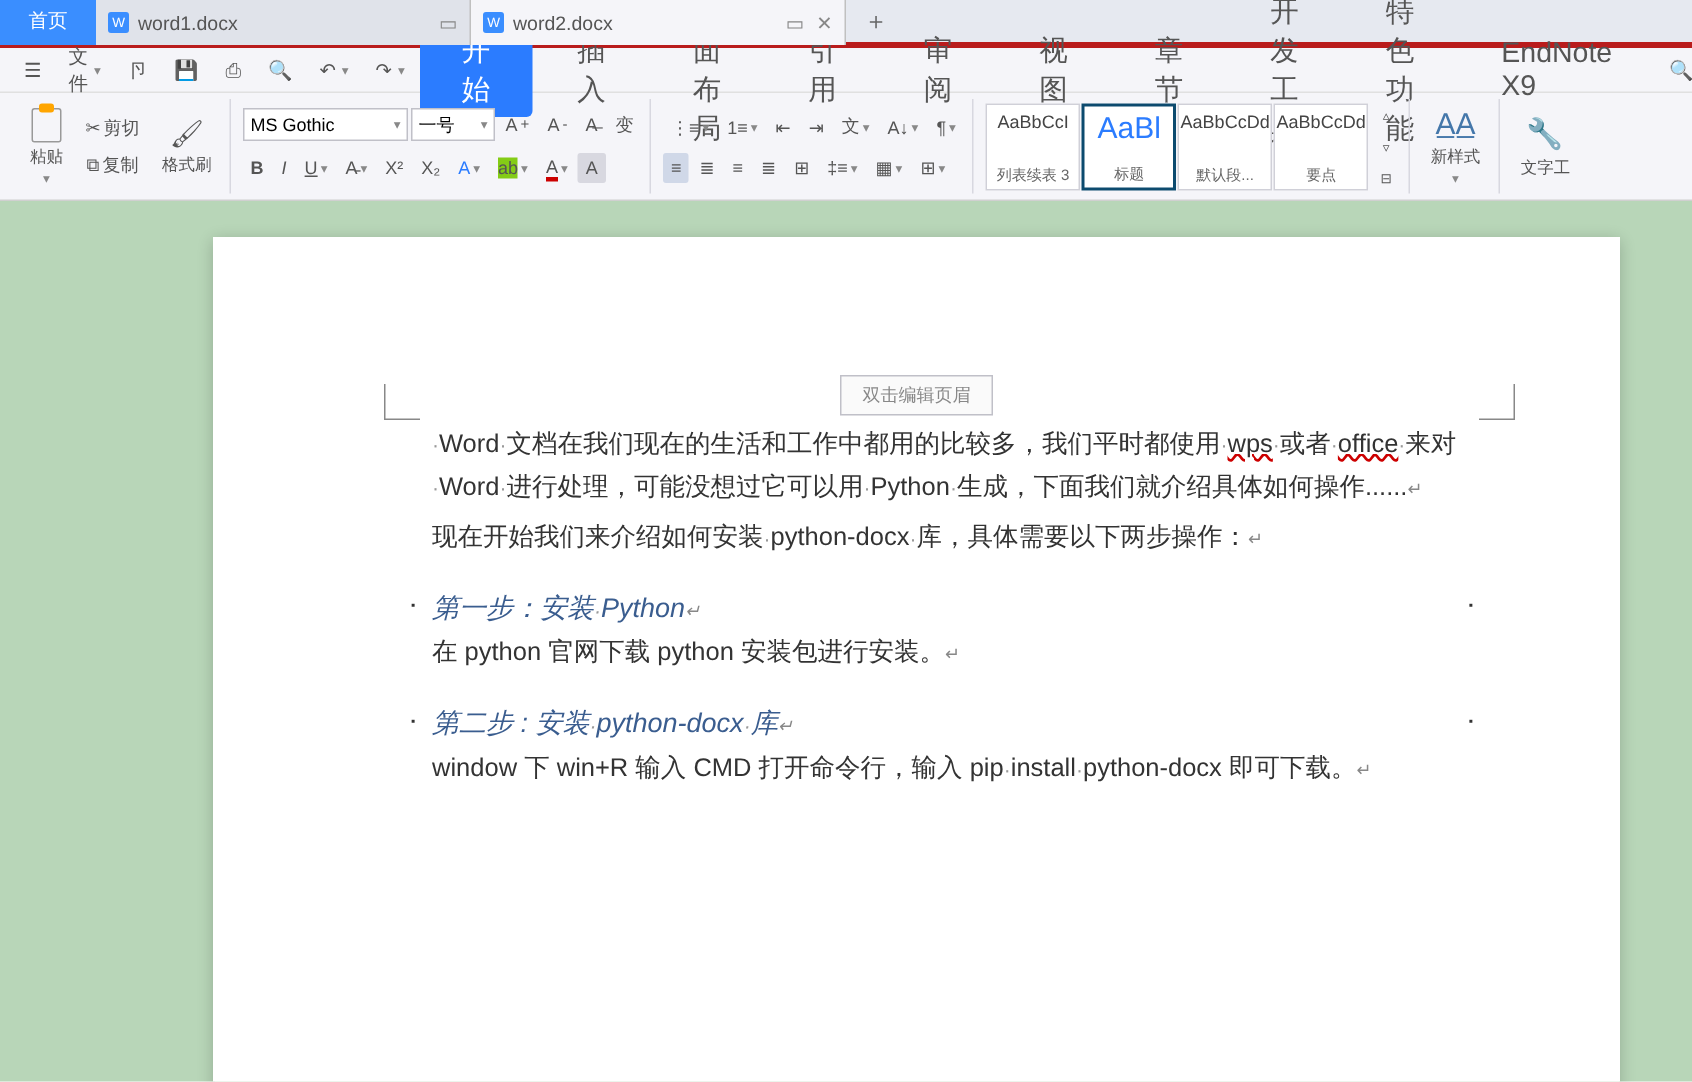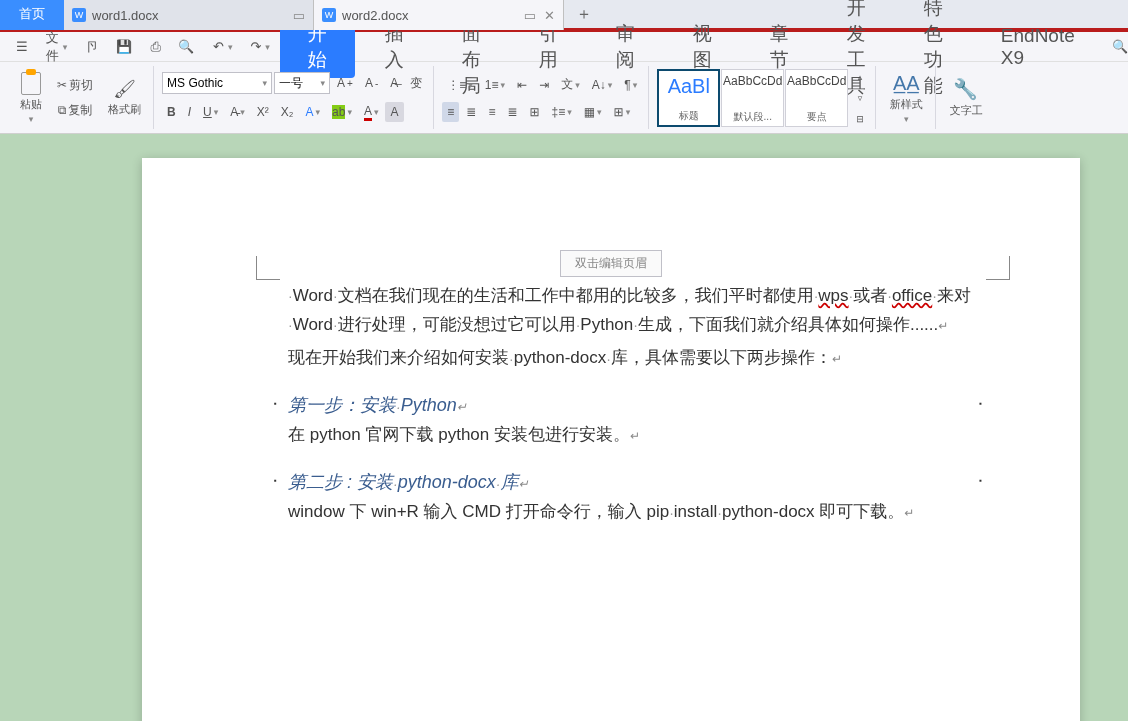--- a/index.html
+++ b/index.html
@@ -206,20 +206,24 @@
         <span class="rib-smbtn">≣</span>
         <span class="rib-smbtn">⊞</span>
         <span class="rib-smbtn">‡≡<span class="caret">▾</span></span>
         <span class="rib-smbtn">▦<span class="caret">▾</span></span>
         <span class="rib-smbtn">⊞<span class="caret">▾</span></span>
       </div>
     </div>
   </div>
 
   <div class="rib-group" style="gap:1px;">
+    <div class="style-item">
+      <span class="preview">AaBbCcI</span>
+      <span class="label">列表续表 3</span>
+    </div>
     <div class="style-item active">
       <span class="preview">AaBl</span>
       <span class="label">标题</span>
     </div>
     <div class="style-item">
       <span class="preview">AaBbCcDd</span>
       <span class="label">默认段...</span>
     </div>
     <div class="style-item">
       <span class="preview">AaBbCcDd</span>

